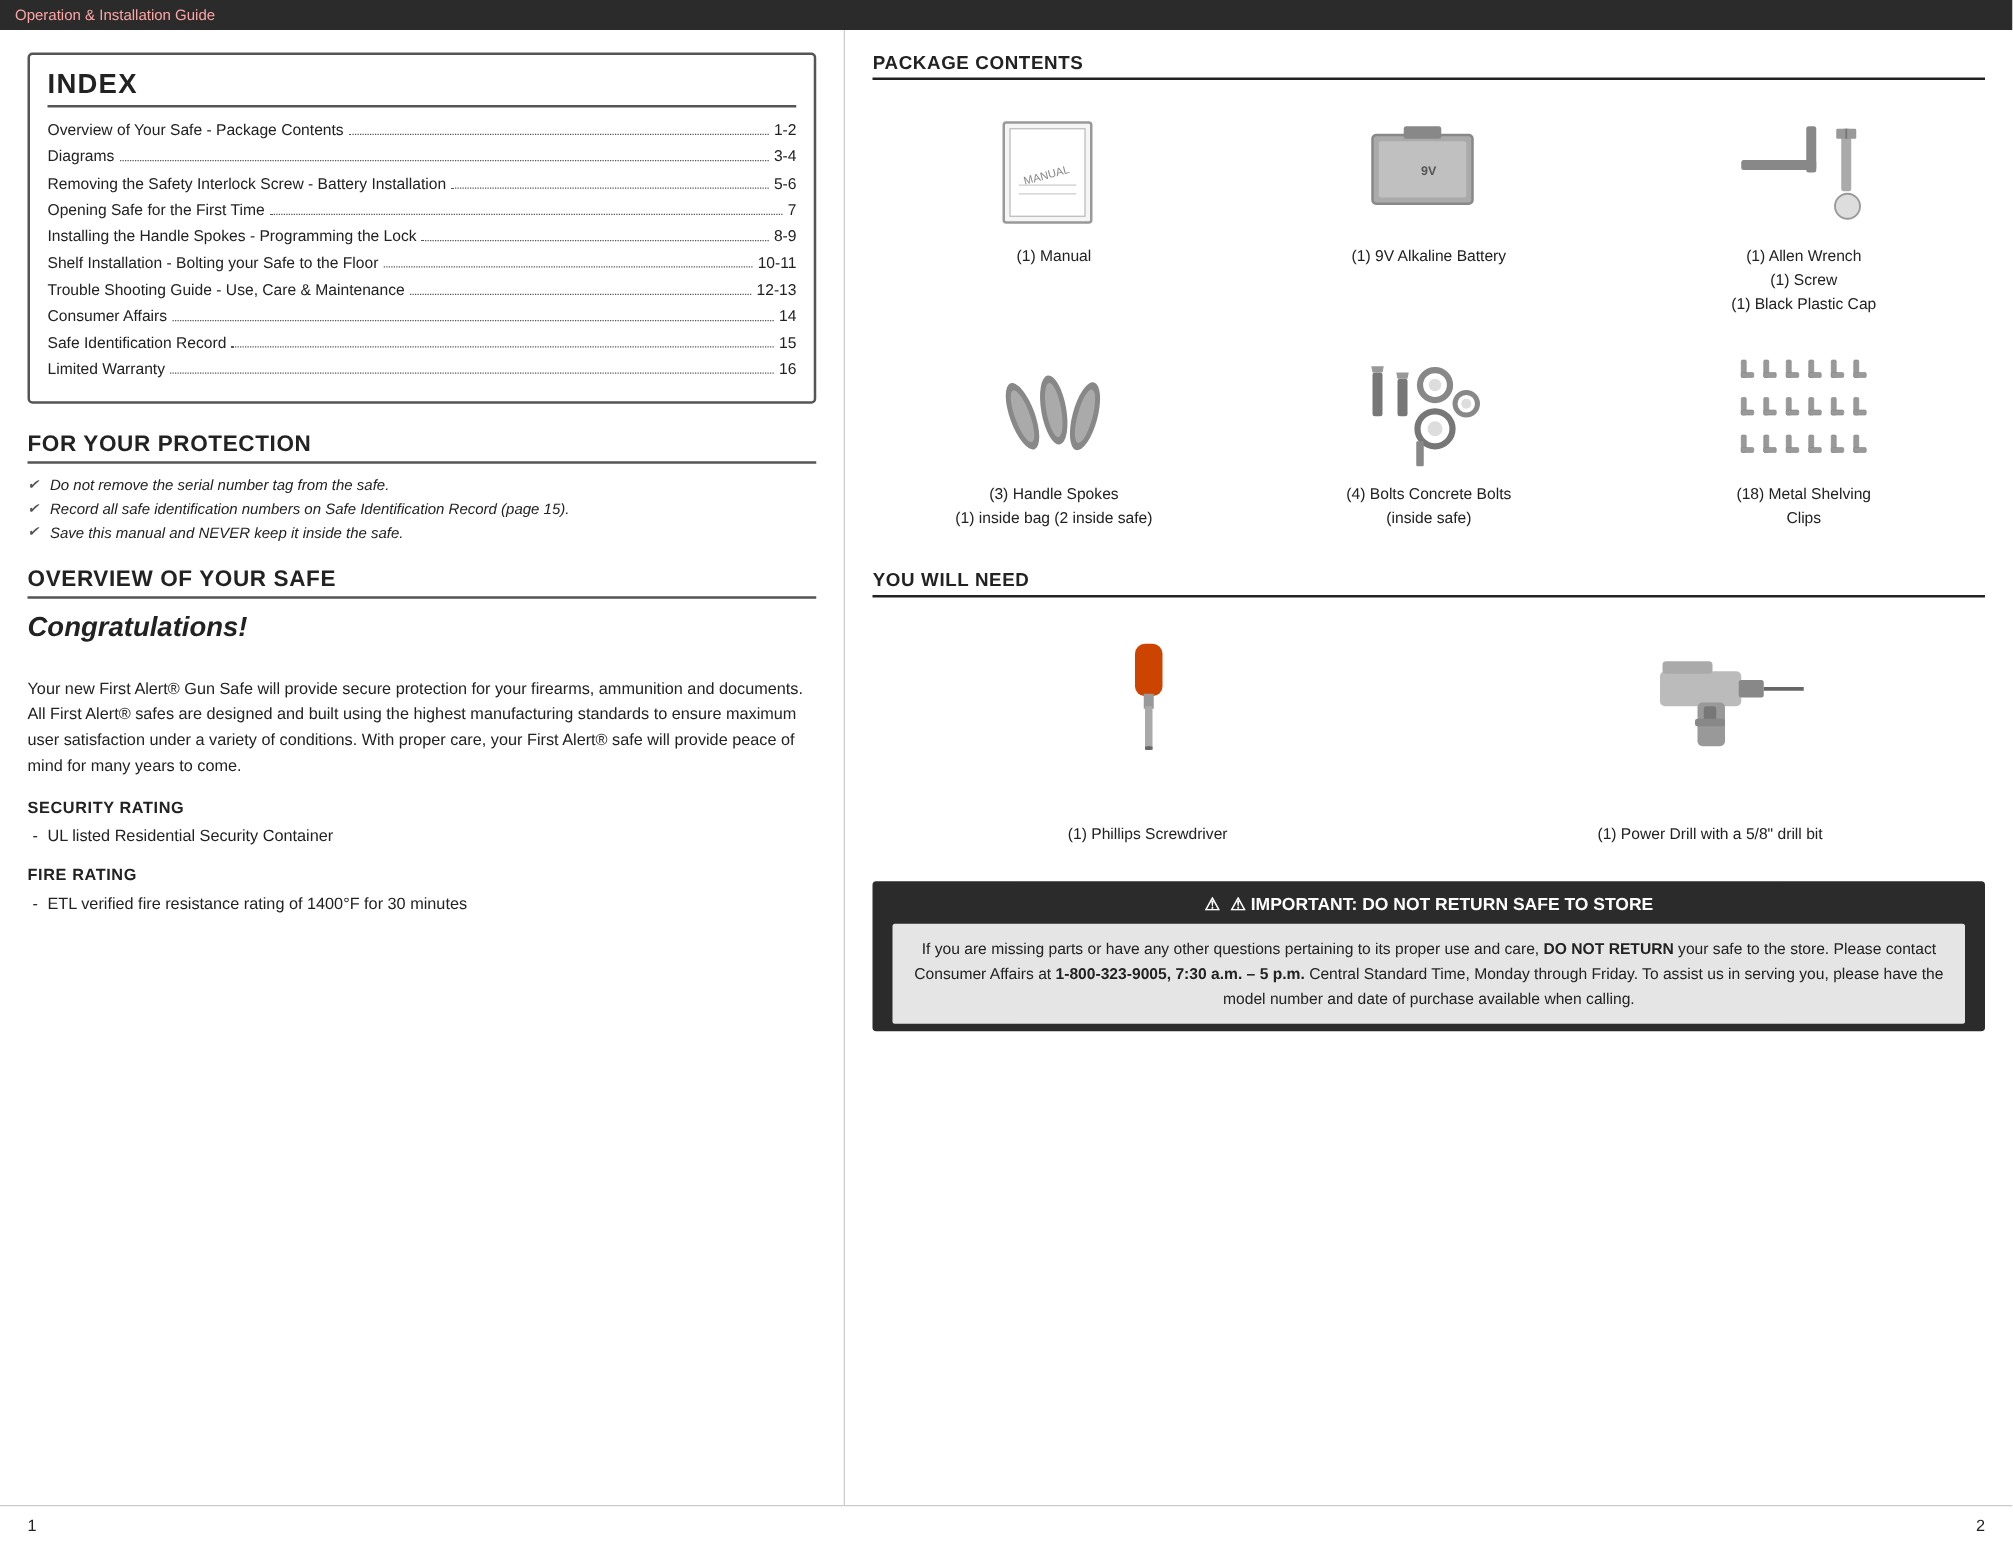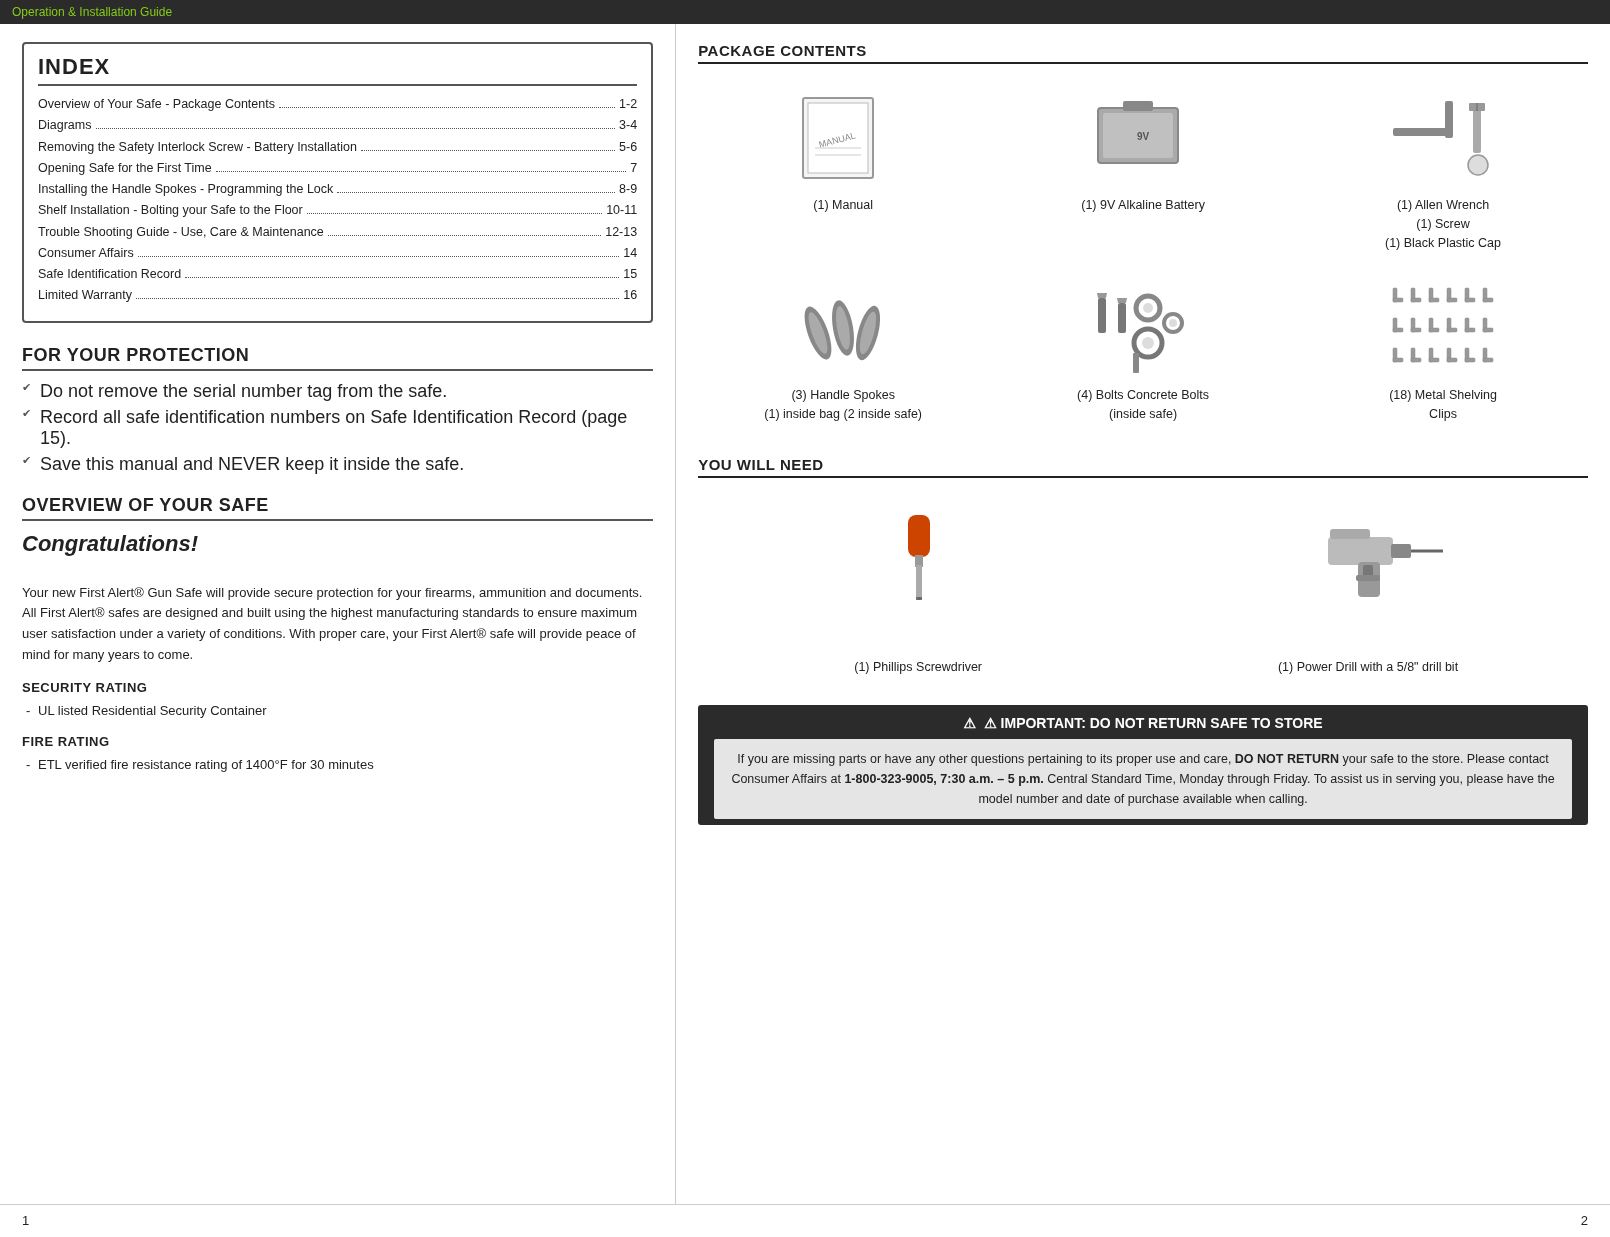--- a/index.html
+++ b/index.html
@@ -4,21 +4,21 @@
   <style>
     * { box-sizing: border-box; margin: 0; padding: 0; }
     body {
       font-family: Arial, sans-serif;
       font-size: 13px;
       background: #fff;
       color: #222;
     }
     .top-bar {
       background: #2b2b2b;
-      color: #84cc16;
+      color: #fca5a5;
       padding: 5px 12px;
       font-size: 12px;
     }
     .main-layout {
       display: flex;
       min-height: 1180px;
     }
     
     .left-col {
       width: 42%;
@@ -63,21 +63,22 @@
       text-transform: uppercase;
     }
     .check-list {
       list-style: none;
       margin: 10px 0 18px 0;
     }
     .check-list li {
       padding-left: 18px;
       position: relative;
       margin-bottom: 5px;
-      font-size: 18px;
+      font-size: 12px;
+      font-style: italic;
     }
     .check-list li::before {
       content: "✔";
       position: absolute;
       left: 0;
       color: #555;
       font-size: 11px;
     }
     .congrats-heading {
       font-size: 22px;

